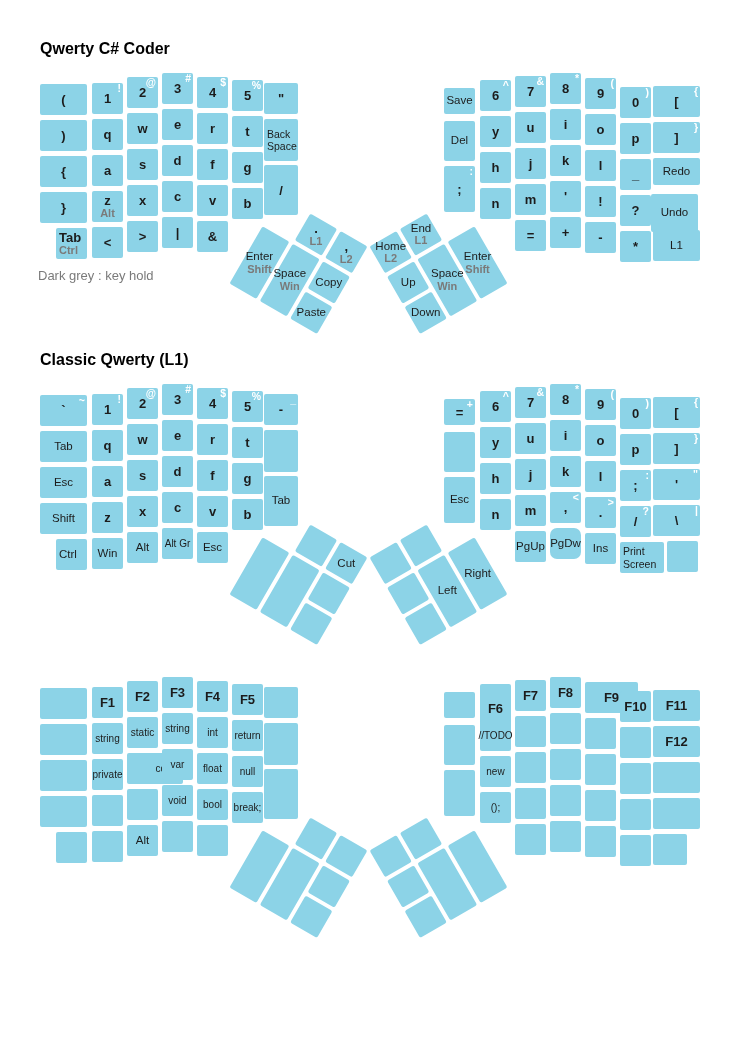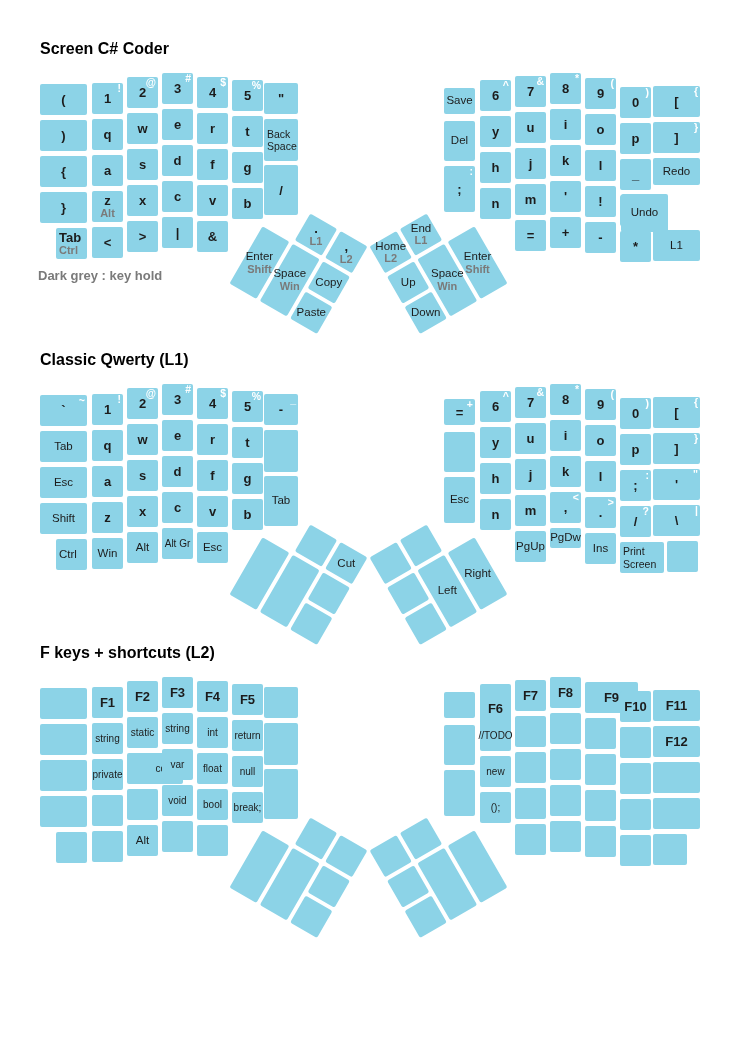--- a/index.html
+++ b/index.html
@@ -3,45 +3,44 @@
 <meta charset="utf-8">
 <style>
   html,body{margin:0;padding:0;background:#ffffff;}
   #page{
     position:relative;width:736px;height:1041px;background:#ffffff;
     font-family:"Liberation Sans", sans-serif;overflow:hidden;
     --key:#8CD3E7; --ink:#1c1c1c; --hold:#7a7a7a; --sup:#ffffff;
   }
   .title{position:absolute;left:40px;font-size:16px;font-weight:700;color:#000;}
   #t1{top:40px}#t2{top:351px}#t3{top:644px}
-  .legend{position:absolute;left:38px;top:268px;font-size:13px;font-weight:700;color:var(--hold);}
+  .legend{position:absolute;left:38px;top:268px;font-size:13px;font-weight:400;color:var(--hold);}
   .key{position:absolute;background:var(--key);border-radius:2px;}
   .kc{position:relative;width:100%;height:100%;display:flex;flex-direction:column;
       align-items:center;justify-content:center;line-height:1;box-sizing:border-box;}
   .kc.la{align-items:flex-start;padding-left:3px;}
   .kcl{transform:rotate(-30deg);}
   .kcr{transform:rotate(30deg);}
   .lbl{color:var(--ink);white-space:nowrap;}
   .ch{font-size:13px;font-weight:700;}
   .word{font-size:11.5px;font-weight:400;}
   .b{font-weight:700 !important;font-size:13px !important;}
   .sm{font-size:10px !important;}
   .tl{white-space:pre-line;text-align:left;font-size:10.5px;line-height:1.15;}
   .hold{font-size:11px;font-weight:700;color:var(--hold);margin-top:1px;white-space:nowrap;}
   .sup{position:absolute;top:0;right:2px;font-size:10.5px;font-weight:700;color:var(--sup);line-height:1;}
   .thumb{position:absolute;width:101px;height:101px;}
 </style>
 </head>
 <body>
 
 <div id="page" style="--key: #8CD3E7; --ink: #1c1c1c; --hold: #7a7a7a; --sup: #ffffff;">
-  <div class="title" id="t1">Screen C# Coder</div>
+  <div class="title" id="t1">Qwerty C# Coder</div>
   <div class="legend">Dark grey : key hold</div>
   <div class="title" id="t2">Classic Qwerty (L1)</div>
-  <div class="title" id="t3">F keys + shortcuts (L2)</div>
 <div class="key" style="left: 40px; top: 84px; width: 47px; height: 31px;">
       <div class="kc">
         <div class="lbl ch">(</div>
       </div>
     </div>
     <div class="key" style="left: 40px; top: 120px; width: 47px; height: 31px;">
       <div class="kc">
         <div class="lbl ch">)</div>
       </div>
     </div>
@@ -354,21 +353,21 @@
       <div class="kc">
         <div class="lbl ch">]</div>
       </div>
       <span class="sup">}</span>
     </div>
     <div class="key" style="left: 653px; top: 158px; width: 47px; height: 27px;">
       <div class="kc">
         <div class="lbl word">Redo</div>
       </div>
     </div>
-    <div class="key" style="left: 621px; top: 194px; width: 47px; height: 38px;">
+    <div class="key" style="left: 651px; top: 194px; width: 47px; height: 38px;">
       <div class="kc">
         <div class="lbl word">Undo</div>
       </div>
     </div>
     <div class="key" style="left: 653px; top: 230px; width: 47px; height: 31px;">
       <div class="kc">
         <div class="lbl word">L1</div>
       </div>
     </div>
     <div class="thumb" style="left: 280px; top: 196px; transform: rotate(30deg); transform-origin: 0px 0px;">
@@ -684,21 +683,21 @@
       <div class="kc">
         <div class="lbl ch">k</div>
       </div>
     </div>
     <div class="key" style="left: 550px; top: 492px; width: 31px; height: 31px;">
       <div class="kc">
         <div class="lbl ch">,</div>
       </div>
       <span class="sup">&lt;</span>
     </div>
-    <div class="key" style="left: 550px; top: 528px; width: 31px; height: 20px;">
+    <div class="key" style="left: 550px; top: 528px; width: 31px; height: 31px; border-radius: 7px;">
       <div class="kc">
         <div class="lbl word">PgDw</div>
       </div>
     </div>
     <div class="key" style="left: 585px; top: 389px; width: 31px; height: 31px;">
       <div class="kc">
         <div class="lbl ch">9</div>
       </div>
       <span class="sup">(</span>
     </div>

